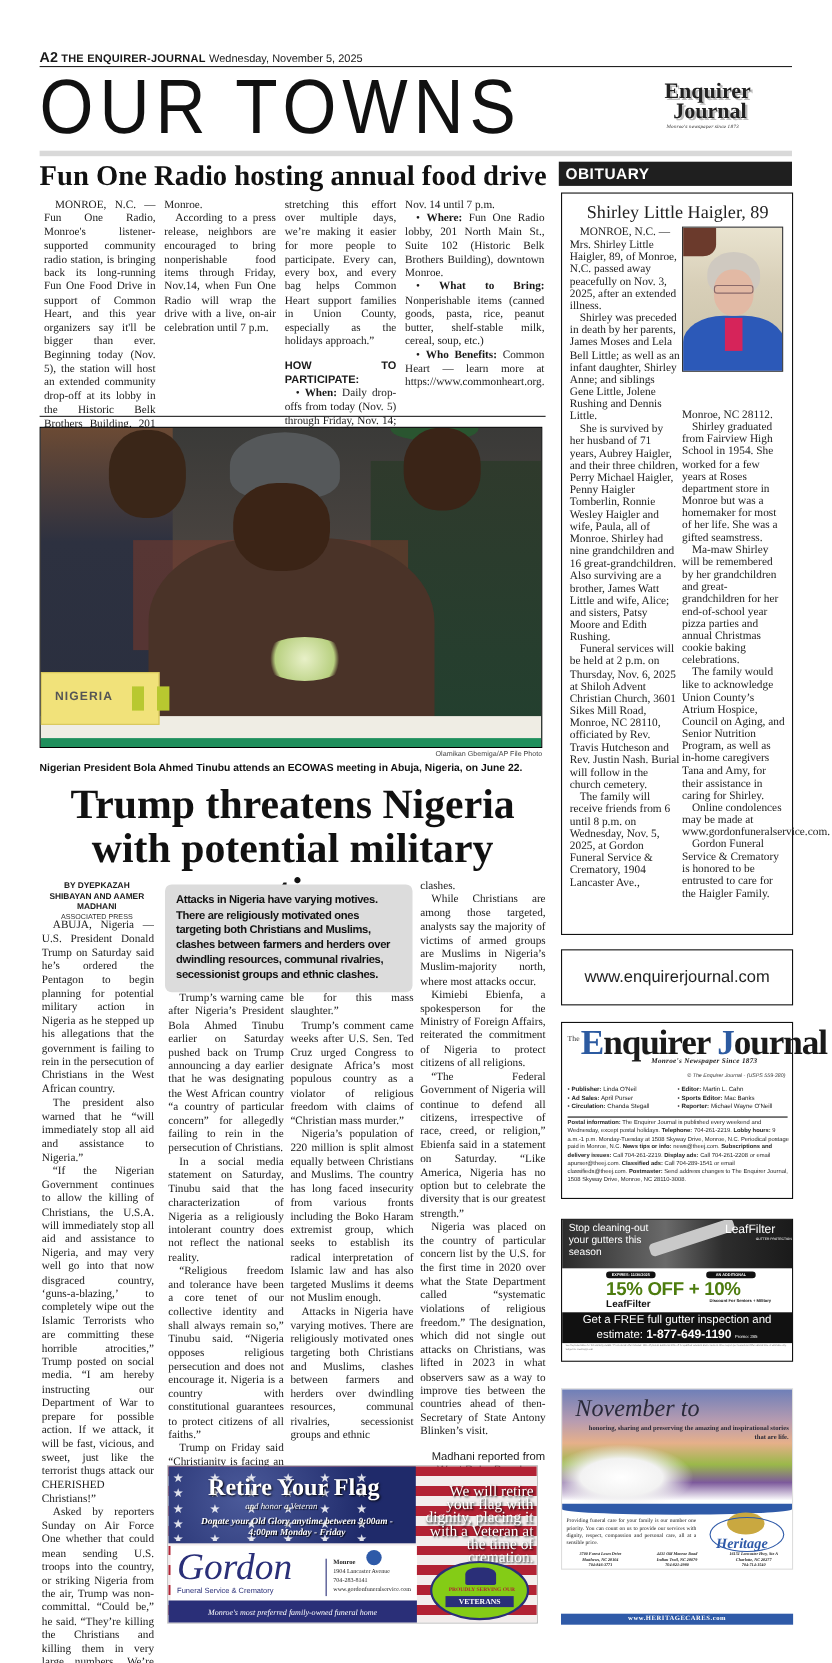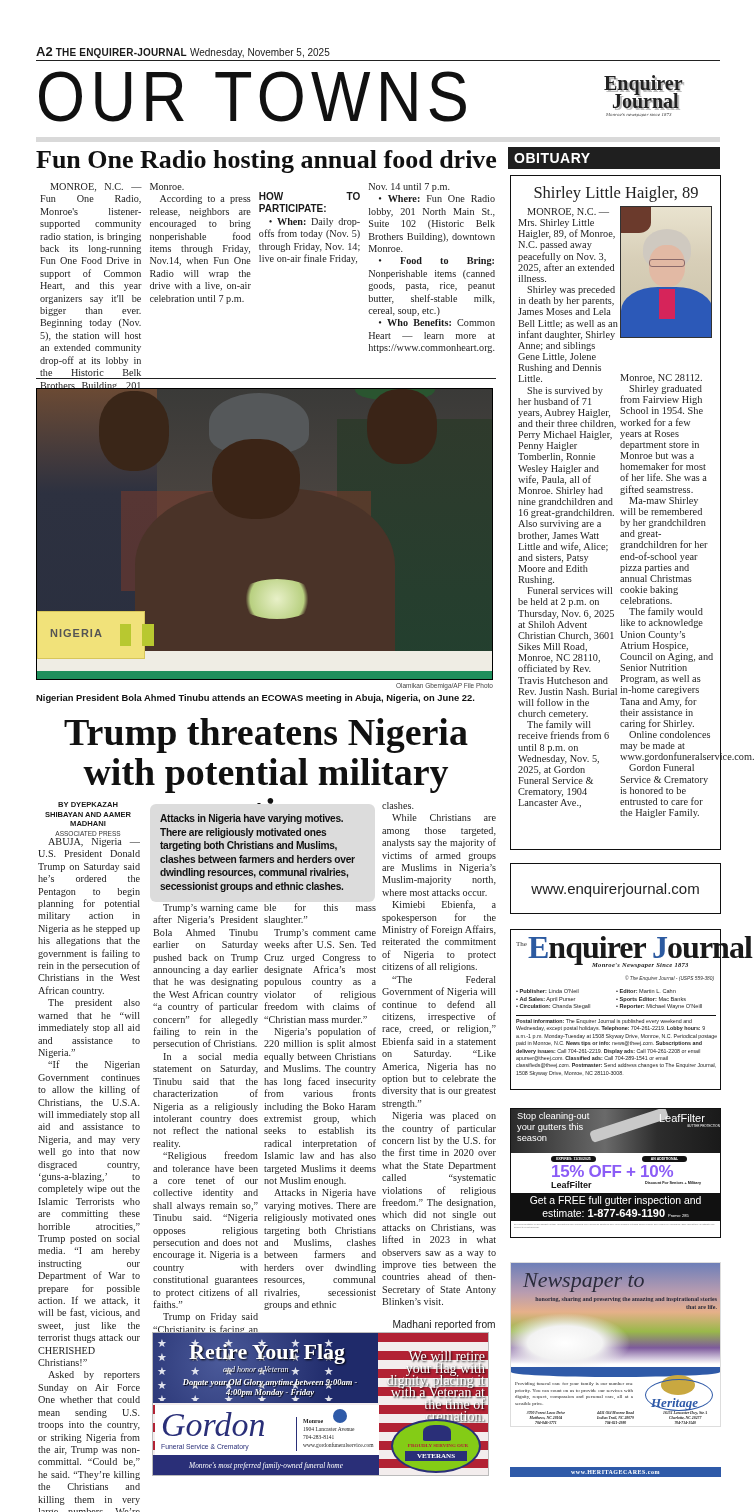--- a/index.html
+++ b/index.html
@@ -128,21 +128,21 @@
 
   
   #leaf-ad { left: 510px; top: 1108px; width: 211px; height: 130px; border: 1px solid #111; overflow: hidden; background: #fff; }
   #leaf-ad .top { position:absolute; left:0; top:0; width:100%; height: 44px; background: linear-gradient(90deg,#2b2b2b 0%, #6a6a6a 45%, #2d2d2d 70%, #1a1a1a 100%); }
   #leaf-ad .gutter { position:absolute; left: 78px; top: 10px; width: 80px; height: 12px; background: #c9c9c9; transform: rotate(-18deg); border-radius: 4px; }
   #leaf-ad .stop { position:absolute; left: 6px; top: 2px; width: 90px; font-family: "Liberation Sans", sans-serif; font-size: 9.3px; line-height: 11px; color: #fff; }
   #leaf-ad .brand { position:absolute; left: 148px; top: 3px; font-family: "Liberation Sans", sans-serif; font-size: 11px; color: #fff; }
   #leaf-ad .brand-sub { position:absolute; left: 176px; top: 16px; font-family: "Liberation Sans", sans-serif; font-size: 3px; color: #fff; line-height: 3.5px; }
   #leaf-ad .pill1 { position:absolute; left: 40px; top: 47px; width: 45px; height: 6px; border-radius: 3px; background: #111; color:#fff; font-family: "Liberation Sans", sans-serif; font-size: 3.5px; text-align:center; line-height: 6px; font-weight:700; }
   #leaf-ad .pill2 { position:absolute; left: 131px; top: 47px; width: 45px; height: 6px; border-radius: 3px; background: #111; color:#fff; font-family: "Liberation Sans", sans-serif; font-size: 3.5px; text-align:center; line-height: 6px; font-weight:700; }
-  #leaf-ad .offer { position:absolute; left: 40px; top: 53px; font-family: "Liberation Sans", sans-serif; font-weight: 700; font-size: 17px; color: #8b5cf6; white-space: nowrap; letter-spacing: -0.3px; }
+  #leaf-ad .offer { position:absolute; left: 40px; top: 53px; font-family: "Liberation Sans", sans-serif; font-weight: 700; font-size: 17px; color: #4d7c0f; white-space: nowrap; letter-spacing: -0.3px; }
   #leaf-ad .lf { position:absolute; left: 40px; top: 71px; font-family: "Liberation Sans", sans-serif; font-weight: 700; font-size: 9px; color: #111; }
   #leaf-ad .disc { position:absolute; left: 134px; top: 72px; font-family: "Liberation Sans", sans-serif; font-weight: 700; font-size: 3.8px; line-height: 5px; color: #111; }
   #leaf-ad .cta { position:absolute; left: 0; top: 84px; width: 100%; height: 28px; background: #111; color:#fff; font-family: "Liberation Sans", sans-serif; text-align:center; font-size: 10.4px; line-height: 12px; padding-top: 2px; }
   #leaf-ad .cta b { font-size: 11px; }
   #leaf-ad .cta small { font-size: 4px; font-weight: 400; }
   #leaf-ad .fine { position:absolute; left: 3px; top: 114px; width: 204px; font-family: "Liberation Sans", sans-serif; font-size: 2.2px; line-height: 3px; color:#777; }
 
   
   #heritage-ad { left: 510px; top: 1262px; width: 211px; height: 165px; overflow: hidden; border: 1px solid #ddd;
     background: linear-gradient(180deg, #6e7fb8 0%, #b89cb0 18%, #e6b08a 30%, #9ab84a 42%, #7d5a9c 52%, #fff 62%); }
@@ -179,27 +179,28 @@
 <div id="food-headline" class="abs">Fun One Radio hosting annual food drive</div>
 <div class="cols4 abs">
   <div class="col">
     <p>MONROE, N.C. — Fun One Radio, Monroe's listener-supported community radio station, is bringing back its long-running Fun One Food Drive in support of Common Heart, and this year organizers say it'll be bigger than ever. Beginning today (Nov. 5), the station will host an extended community drop-off at its lobby in the Historic Belk Brothers Building, 201 North Main St. in downtown</p>
   </div>
   <div class="col">
     <p class="noind">Monroe.</p>
     <p>According to a press release, neighbors are encouraged to bring nonperishable food items through Friday, Nov.14, when Fun One Radio will wrap the drive with a live, on-air celebration until 7 p.m.</p>
   </div>
   <div class="col">
+    <p class="noind">stretching this effort over multiple days, we’re making it easier for more people to participate. Every can, every box, and every bag helps Common Heart support families in Union County, especially as the holidays approach.”</p>
     <p class="sub-head">HOW TO PARTICIPATE:</p>
     <p class="bullet">• <b>When:</b> <span>Daily drop-offs from today (Nov. 5) through Friday, Nov. 14; live on-air finale Friday,</span></p>
   </div>
   <div class="col">
     <p class="noind">Nov. 14 until 7 p.m.</p>
     <p class="bullet">• <b>Where:</b> <span>Fun One Radio lobby, 201 North Main St., Suite 102 (Historic Belk Brothers Building), downtown Monroe.</span></p>
-    <p class="bullet">• <b>Food to Bring:</b> <span>Nonperishable items (canned goods, pasta, rice, peanut butter, shelf-stable milk, cereal, soup, etc.)</span></p>
+    <p class="bullet">• <b>What to Bring:</b> <span>Nonperishable items (canned goods, pasta, rice, peanut butter, shelf-stable milk, cereal, soup, etc.)</span></p>
     <p class="bullet">• <b>Who Benefits:</b> <span>Common Heart — learn more at https://www.commonheart.org.</span></p>
   </div>
 </div>
 <div id="food-rule" class="abs"></div>
 
 <div id="photo" class="abs">
   <div class="p-left"></div>
   <div class="p-face1"></div>
   <div class="p-soldier"></div>
   <div class="p-beret"></div>
@@ -349,21 +350,21 @@
   <div class="disc">Discount For Seniors + Military</div>
   <div class="cta">
     <span>Get a FREE full gutter inspection and</span><br>
     <span>estimate: </span><b>1-877-649-1190</b> <small>Promo: 285</small>
   </div>
   <div class="fine">See Representative for full warranty details. *Promotional offer includes: 15% off plus an additional 10% off for qualified veterans and/or seniors. One coupon per household. Offer valid at time of estimate only. Subject to credit approval.</div>
 </div>
 
 <div id="heritage-ad" class="abs">
   <div class="dove"></div>
-  <div class="ded">Newspaper to</div>
+  <div class="ded">November to</div>
   <div class="hon">honoring, sharing and preserving the amazing and inspirational stories that are life.</div>
   <div class="wave"></div>
   <div class="prov">Providing funeral care for your family is our number one priority. You can count on us to provide our services with dignity, respect, compassion and personal care, all at a sensible price.</div>
   <div class="logo">
     <div class="tree"></div>
     <div class="arc"></div>
     <div class="name">Heritage</div>
   </div>
   <div class="addr">
     <div><span>3700 Forest Lawn Drive</span><br><span>Matthews, NC 28104</span><br><span>704-846-3771</span></div>

